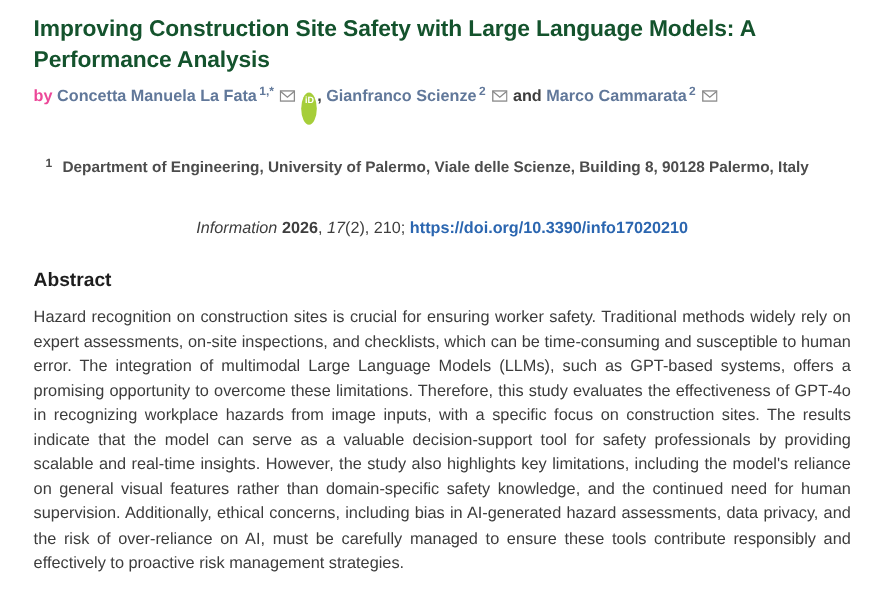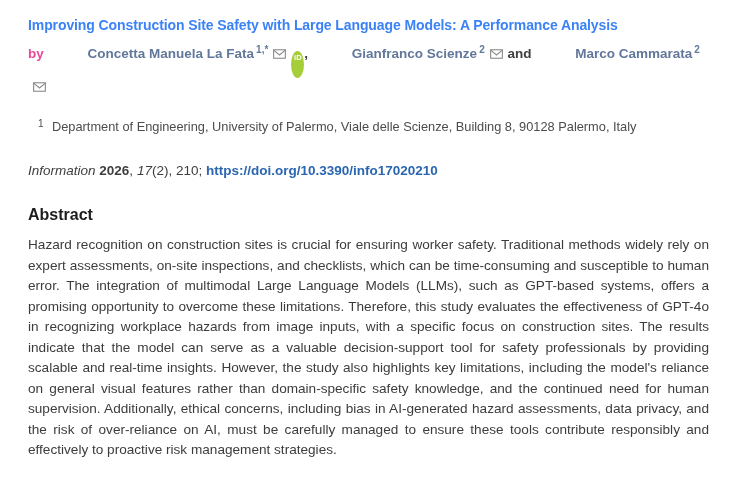--- a/index.html
+++ b/index.html
@@ -9,42 +9,41 @@
     background: #ffffff;
     font-family: "Liberation Sans", "DejaVu Sans", sans-serif;
     overflow: hidden;
   }
   .page { padding: 12px 24px 0 28px; }
 
   
   .paper-title {
     margin: 0 0 7px 0;
     max-width: 702px;
-    font-size: 14px;
+    font-size: 19px;
     line-height: 26px;
     font-weight: 700;
-    color: #3b82f6;
+    color: #14532d;
     letter-spacing: -0.1px;
   }
 
   
   .byline {
     font-size: 13.5px;
     color: #3e3e3e;
     margin: 0 0 19px 0;
     line-height: 18px;
     font-weight: 700;
   }
   .byline .prefix { font-weight: 700; color: #ec4899; }
   .author-link {
     color: #61789a;
     text-decoration: none;
     font-weight: 700;
     cursor: pointer;
-    margin-left: 40px;
   }
   .author-sup {
     font-size: 10px;
     color: #61789a;
     position: relative;
     top: -5px;
     margin-left: 2px;
   }
   .sep { color: #3e3e3e; font-weight: 700; }
   .icon-email {
@@ -66,39 +65,40 @@
     text-align: center;
     vertical-align: -2px;
     cursor: pointer;
   }
 
   
   .affiliations { margin: 0 0 0 10px; }
   .aff-row {
     font-size: 12.8px;
     color: #4c4c4c;
-    line-height: 21px;
-    font-weight: 400;
+    line-height: 32px;
+    font-weight: 700;
   }
   .aff-marker {
     display: inline-block;
     min-width: 9px;
     font-size: 10px;
     position: relative;
     top: -4px;
     margin-right: 5px;
     color: #4c4c4c;
   }
 
   
   .citation {
     margin: 24px 0 0 0;
     font-size: 13.5px;
     color: #3e3e3e;
     line-height: 17px;
+    text-align: center;
   }
   .cit-journal { font-style: italic; }
   .cit-year { font-weight: 700; }
   .cit-volume { font-style: italic; }
   .doi-link {
     color: #2b66b0;
     font-weight: 700;
     text-decoration: none;
     cursor: pointer;
   }

